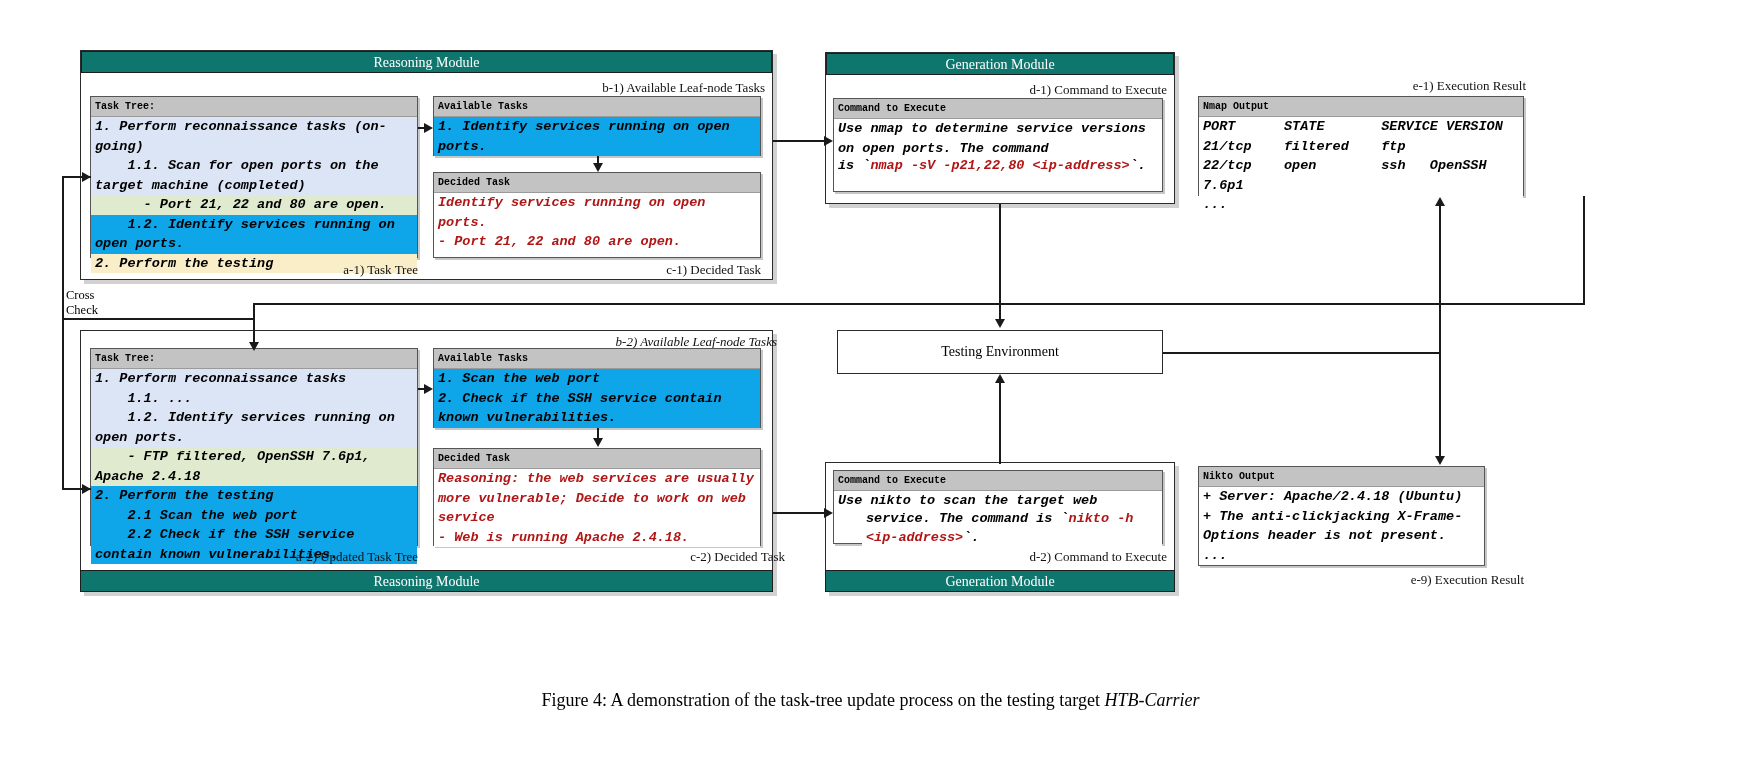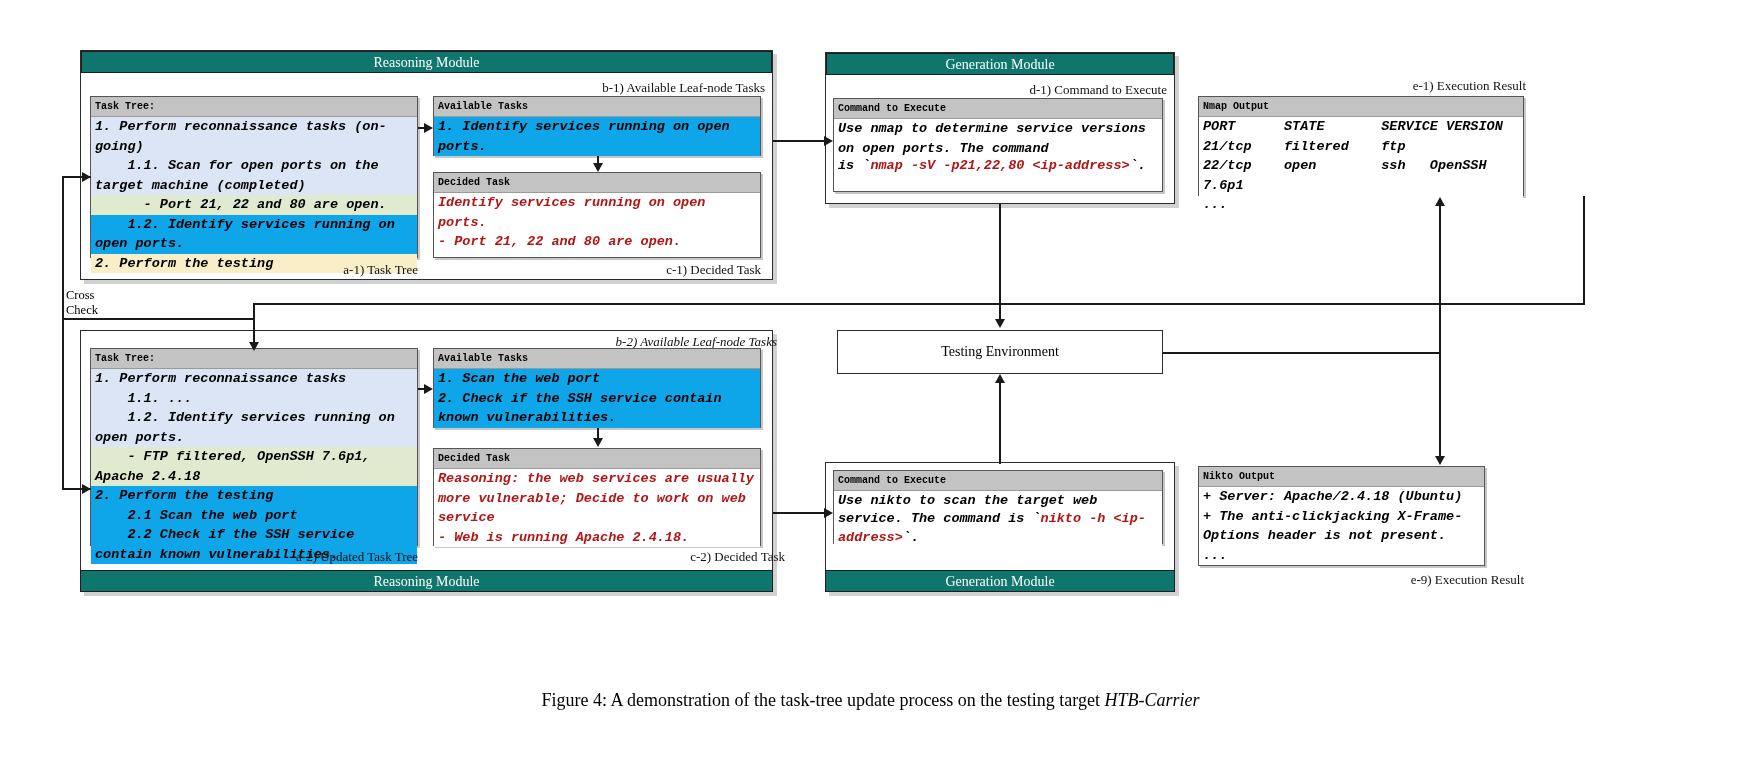--- a/index.html
+++ b/index.html
@@ -147,26 +147,27 @@
     <div class="card-bd">
       <div class="seg plain red">Reasoning: the web services are usually more vulnerable; Decide to work on web service
 - Web is running Apache 2.4.18.</div>
     </div>
   </div>
   <div class="caption" style="left:457px;top:549px;width:328px;">c-2) Decided Task</div>
 
   <div class="module" style="left:825px;top:462px;width:350px;height:130px;">
     <div class="module-bar" style="position:absolute;left:-1px;bottom:-1px;width:350px;">Generation Module</div>
   </div>
+  <div class="caption" style="left:833px;top:549px;width:334px;">d-2) Command to Execute</div>
 
   <div class="card" style="left:833px;top:470px;width:330px;height:74px;">
     <div class="card-hd">Command to Execute</div>
     <div class="card-bd">
       <div class="seg plain blk">Use nikto to scan the target web </div>
-      <div class="seg plain" style="margin-top:-2px;"><span class="blk">service. The command is `</span><span class="red">nikto -h &lt;ip-address&gt;</span><span class="blk">`.</span></div>
+      <div class="seg plain" style="margin-top:-2px;margin-left:28px;"><span class="blk">service. The command is `</span><span class="red">nikto -h &lt;ip-address&gt;</span><span class="blk">`.</span></div>
     </div>
   </div>
 
   <div class="card" style="left:1198px;top:466px;width:287px;height:100px;">
     <div class="card-hd">Nikto Output</div>
     <div class="card-bd">
       <div class="seg plain blk">+ Server: Apache/2.4.18 (Ubuntu)
 + The anti-clickjacking X-Frame-Options header is not present.
 ...</div>
     </div>

